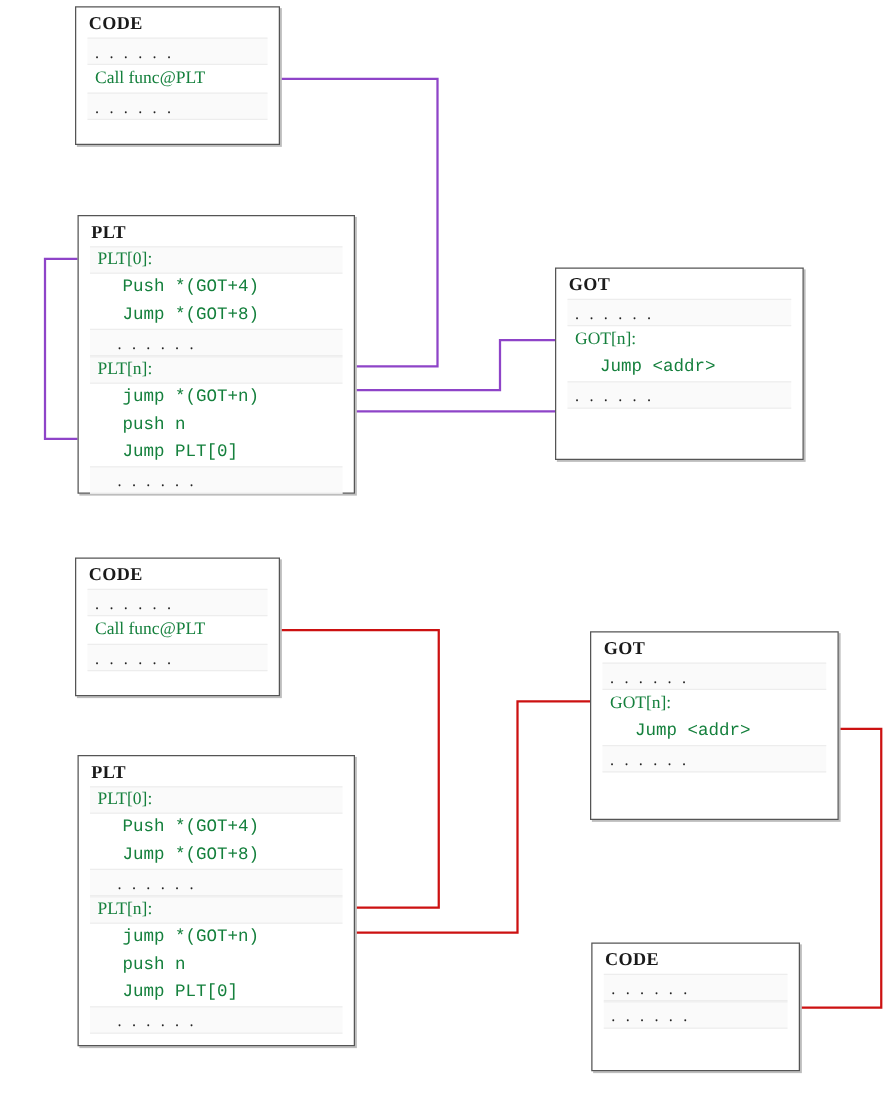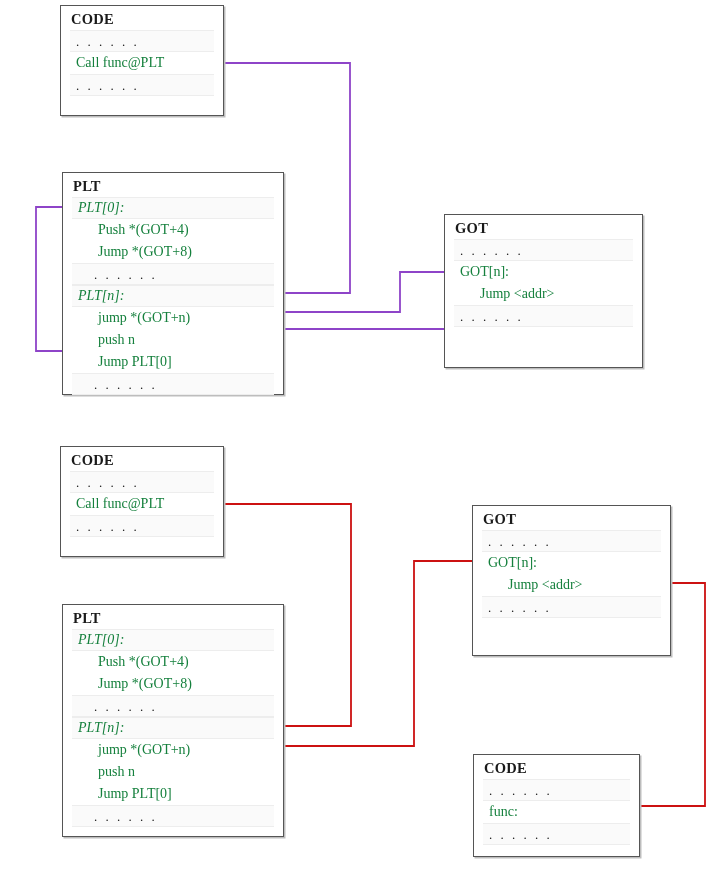--- a/index.html
+++ b/index.html
@@ -49,38 +49,38 @@
     display: flex;
     align-items: center;
     box-sizing: border-box;
     white-space: nowrap;
   }
   .row.plain {
     padding-left: 6px;
   }
   .row.indent {
     padding-left: 26px;
+    font-family: Liberation Mono, monospace;
   }
   .row.dots {
     background: #fafafa;
     border-top: 1px solid #ededed;
     border-bottom: 1px solid #ededed;
     padding-left: 6px;
     letter-spacing: 2.5px;
     color: #222222;
     font-size: 13px;
   }
   .row.dots.ind {
     padding-left: 22px;
   }
   .row.shade {
     background: #fafafa;
     border-top: 1px solid #ededed;
     border-bottom: 1px solid #ededed;
-    font-style: italic;
   }
 </style>
 </head>
 <body>
 
 <div id="page">
 
   <svg class="arrows" viewBox="0 0 717 885" width="717" height="885">
     <defs>
       <marker id="ah-purple" markerWidth="7" markerHeight="7" refX="6" refY="3.2" orient="auto" markerUnits="userSpaceOnUse">
@@ -185,18 +185,17 @@
       <div class="row plain">GOT[n]:</div>
       <div class="row indent">Jump &lt;addr&gt;</div>
       <div class="row dots">. . . . . .</div>
     </div>
   </div>
 
   <div class="box" style="left:473px; top:754px; width:167px; height:103px;">
     <div class="box-title">CODE</div>
     <div class="rows">
       <div class="row dots">. . . . . .</div>
-      <div class="row plain">func:</div>
       <div class="row dots">. . . . . .</div>
     </div>
   </div>
 
 </div>
 
 </body></html>

